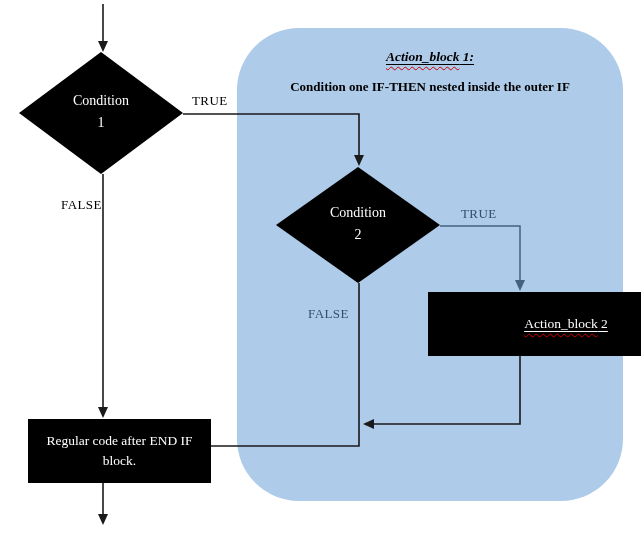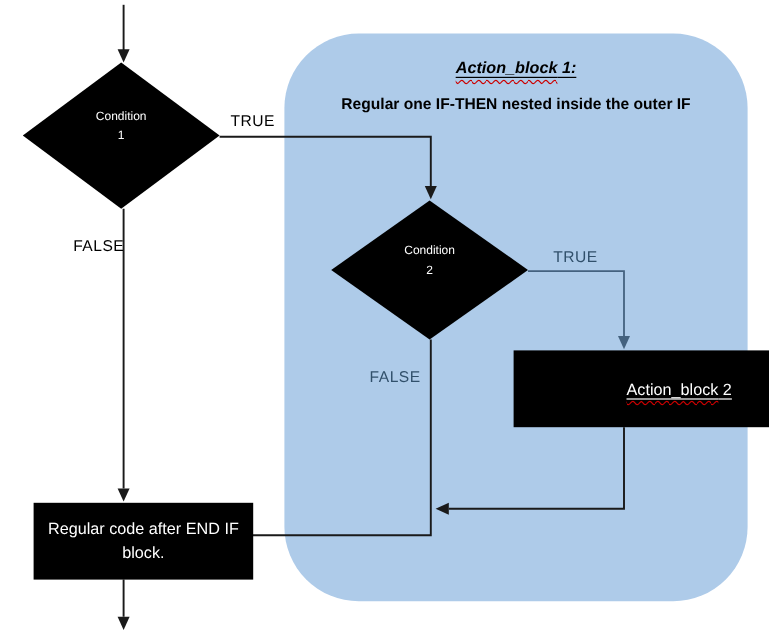--- a/index.html
+++ b/index.html
@@ -1,37 +1,37 @@
 <!DOCTYPE html>
 <html style="--container-fill: #AECBE9; --shape-fill: #000000; --shape-text: #FFFFFF; --outer-line: #1A1A1A; --outer-label: #000000; --inner-line: #44627F; --inner-label: #31506B; --wavy-underline: #CC0000;"><head>
 <meta charset="utf-8">
 <style>
   html,body{margin:0;padding:0;background:#fff;}
   .canvas{
     position:relative;width:641px;height:537px;background:#fff;overflow:hidden;
-    font-family:Liberation Sans, sans-serif;
+    font-family:Liberation Serif, serif;
   }
   .container-round{
     position:absolute;left:237px;top:28px;width:386px;height:473px;
     background:var(--container-fill,#AECBE9);border-radius:62px;
   }
   svg.overlay{position:absolute;left:0;top:0;width:641px;height:537px;}
   .line-outer{stroke:var(--outer-line,#1a1a1a);stroke-width:1.6;fill:none;}
   .line-inner{stroke:var(--inner-line,#44627F);stroke-width:1.5;fill:none;}
   .head-outer{fill:var(--outer-line,#1a1a1a);stroke:none;}
   .head-inner{fill:var(--inner-line,#44627F);stroke:none;}
   .diamond{fill:var(--shape-fill,#000);stroke:none;}
   .blackbox{
     position:absolute;background:var(--shape-fill,#000);color:var(--shape-text,#fff);
     display:flex;align-items:center;justify-content:center;text-align:center;
     font-size:13.5px;
   }
   .diamond-label{
     position:absolute;color:var(--shape-text,#fff);text-align:center;
-    font-size:10px;line-height:1.6;white-space:pre-line;
+    font-size:14px;line-height:1.6;white-space:pre-line;
   }
   .edge-label{position:absolute;font-size:13px;letter-spacing:.4px;}
   .edge-label.outer{color:var(--outer-label,#000);}
   .edge-label.inner{color:var(--inner-label,#31506B);}
   .ab1-title{
     position:absolute;left:237px;top:49px;width:386px;text-align:center;
     font-size:13.5px;font-weight:bold;font-style:italic;color:#000;
   }
   .ab1-subtitle{
     position:absolute;left:247px;top:79px;width:366px;text-align:center;
@@ -75,21 +75,21 @@
     <polygon class="head-outer" points="363,424 374,419 374,429"></polygon>
 
     <path class="line-outer" d="M103 483 L103 514"></path>
     <polygon class="head-outer" points="103,525 98,514 108,514"></polygon>
 
     <polygon class="diamond" points="101,52 183,113 101,174 19,113"></polygon>
     <polygon class="diamond" points="358,167 440,225 358,283 276,225"></polygon>
   </svg>
 
   <div class="ab1-title"><span class="u-solid"><span class="u-wavy">Action_block</span><span> 1:</span></span></div>
-  <div class="ab1-subtitle">Regular one IF-THEN nested inside the outer IF</div>
+  <div class="ab1-subtitle">Condition one IF-THEN nested inside the outer IF</div>
 
   <div class="diamond-label" style="left:41px;top:90px;width:120px;">Condition
 1</div>
   <div class="diamond-label" style="left:298px;top:202px;width:120px;">Condition
 2</div>
 
   <div class="blackbox action2-box">
       <span class="u-solid"><span class="u-wavy">Action_block</span><span> 2</span></span>
     </div>
   <div class="blackbox endif-box">

